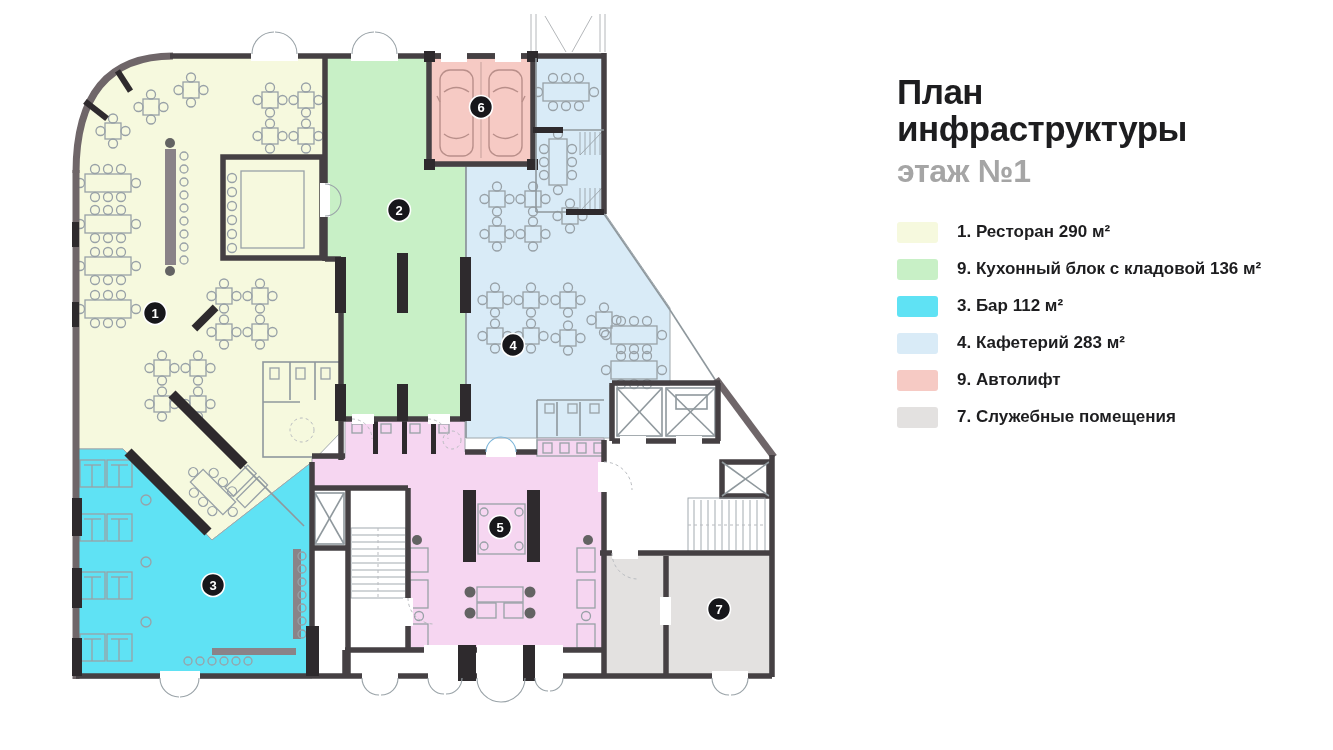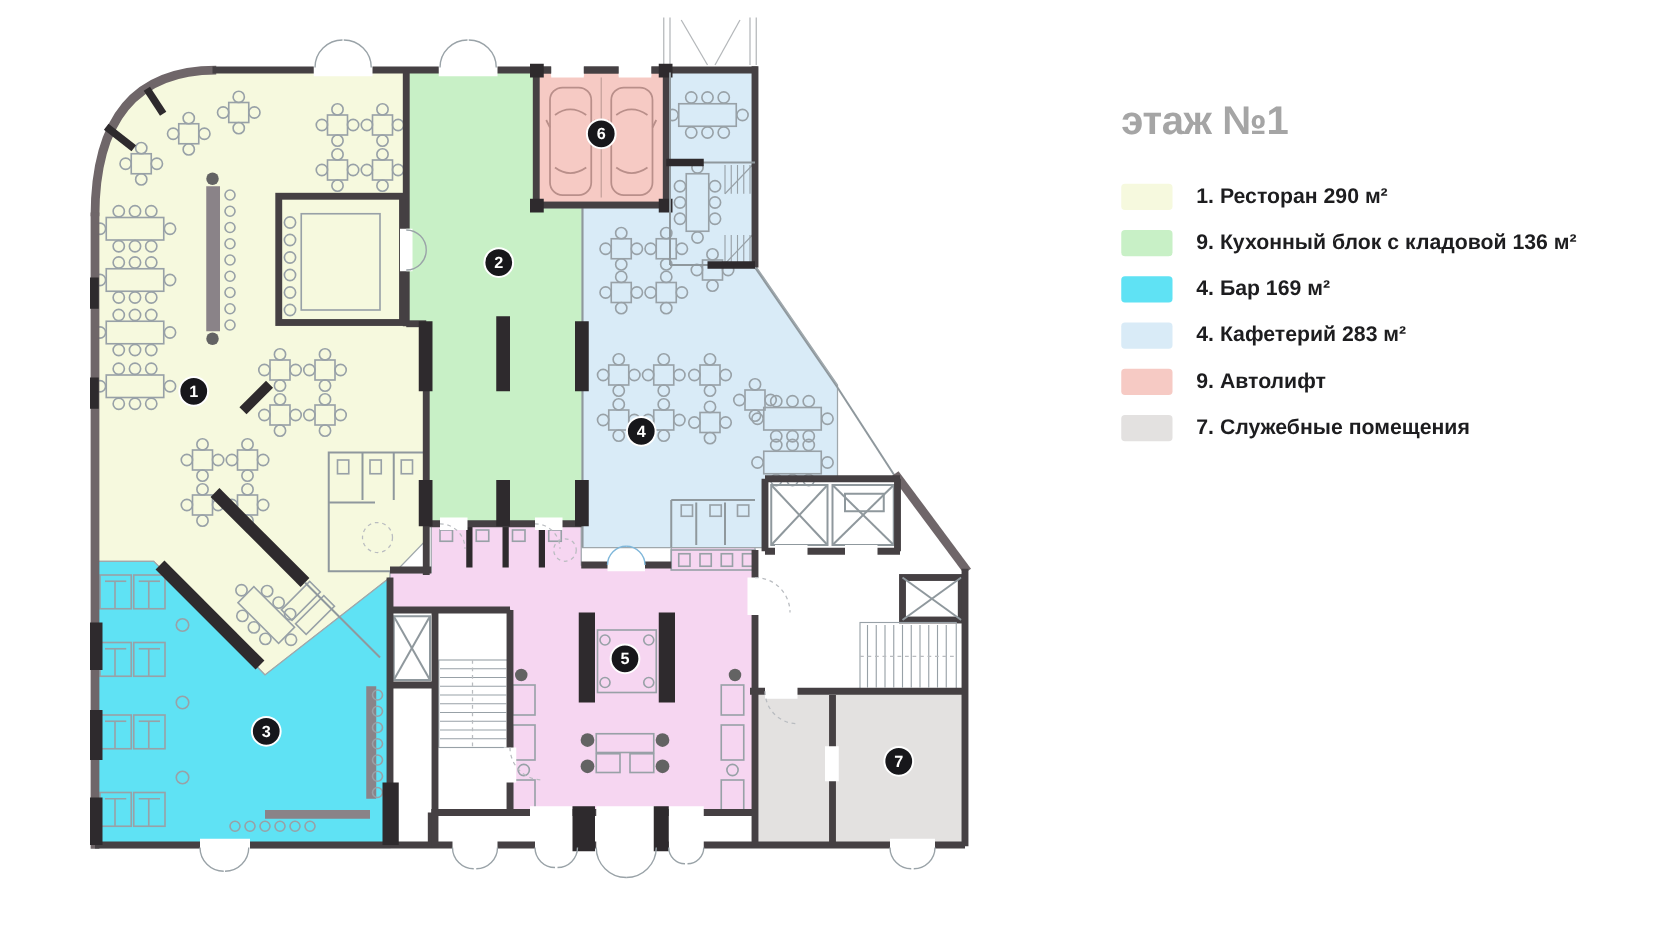--- a/index.html
+++ b/index.html
@@ -484,34 +484,38 @@
     <circle cx="481" cy="107" r="11.5"></circle>
         <text x="481" y="111.5">6</text>
   </g>
   <g class="badge">
     <circle cx="719" cy="609" r="11.5"></circle>
         <text x="719" y="613.5">7</text>
   </g>
 </svg>
 
 <div class="panel">
+  <div class="title">
+    <div>План</div>
+    <div>инфраструктуры</div>
+  </div>
   <div class="subtitle">этаж №1</div>
 
   <div class="legend">
     <div class="lrow">
       <span class="swatch" style="background-color: rgb(246, 249, 222);"></span>
       <span class="llabel">1. Ресторан 290 м²</span>
     </div>
     <div class="lrow">
       <span class="swatch" style="background-color: rgb(200, 240, 198);"></span>
       <span class="llabel">9. Кухонный блок с кладовой 136 м²</span>
     </div>
     <div class="lrow">
       <span class="swatch" style="background-color: rgb(95, 226, 244);"></span>
-      <span class="llabel">4. Бар 169 м²</span>
+      <span class="llabel">3. Бар 112 м²</span>
     </div>
     <div class="lrow">
       <span class="swatch" style="background-color: rgb(217, 235, 247);"></span>
       <span class="llabel">4. Кафетерий 283 м²</span>
     </div>
     <div class="lrow">
       <span class="swatch" style="background-color: rgb(246, 202, 196);"></span>
       <span class="llabel">9. Автолифт</span>
     </div>
     <div class="lrow">

